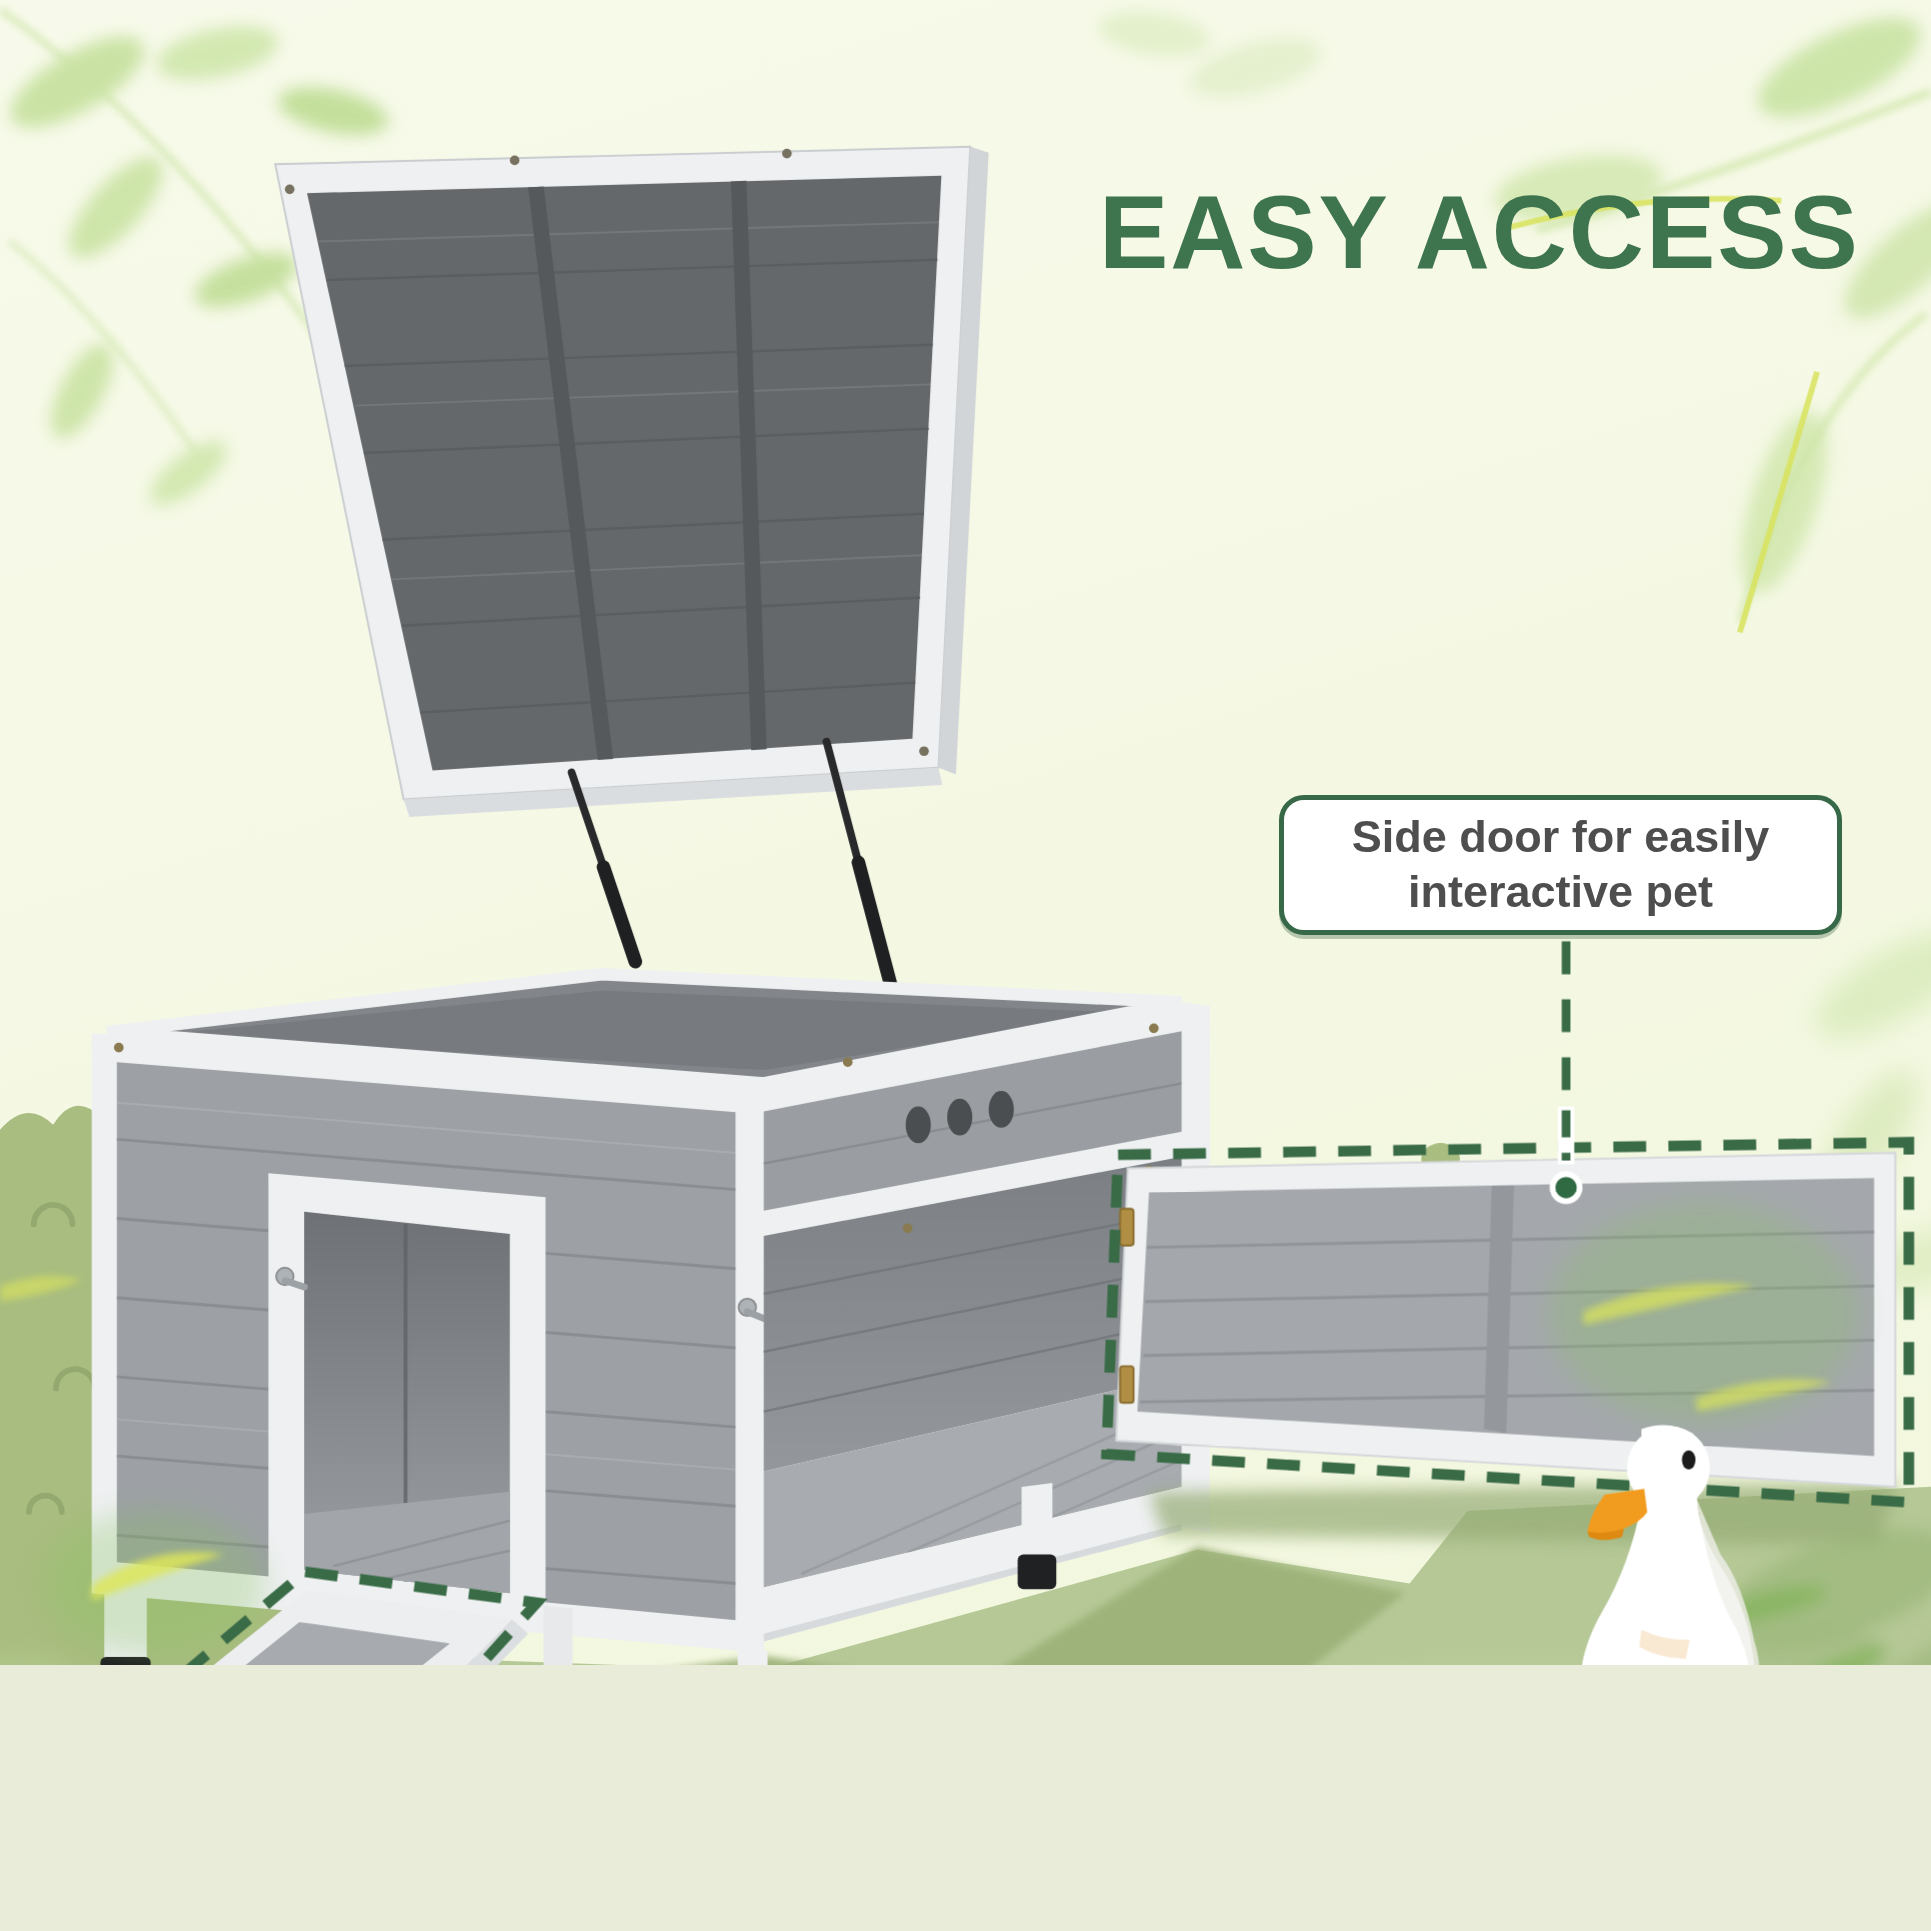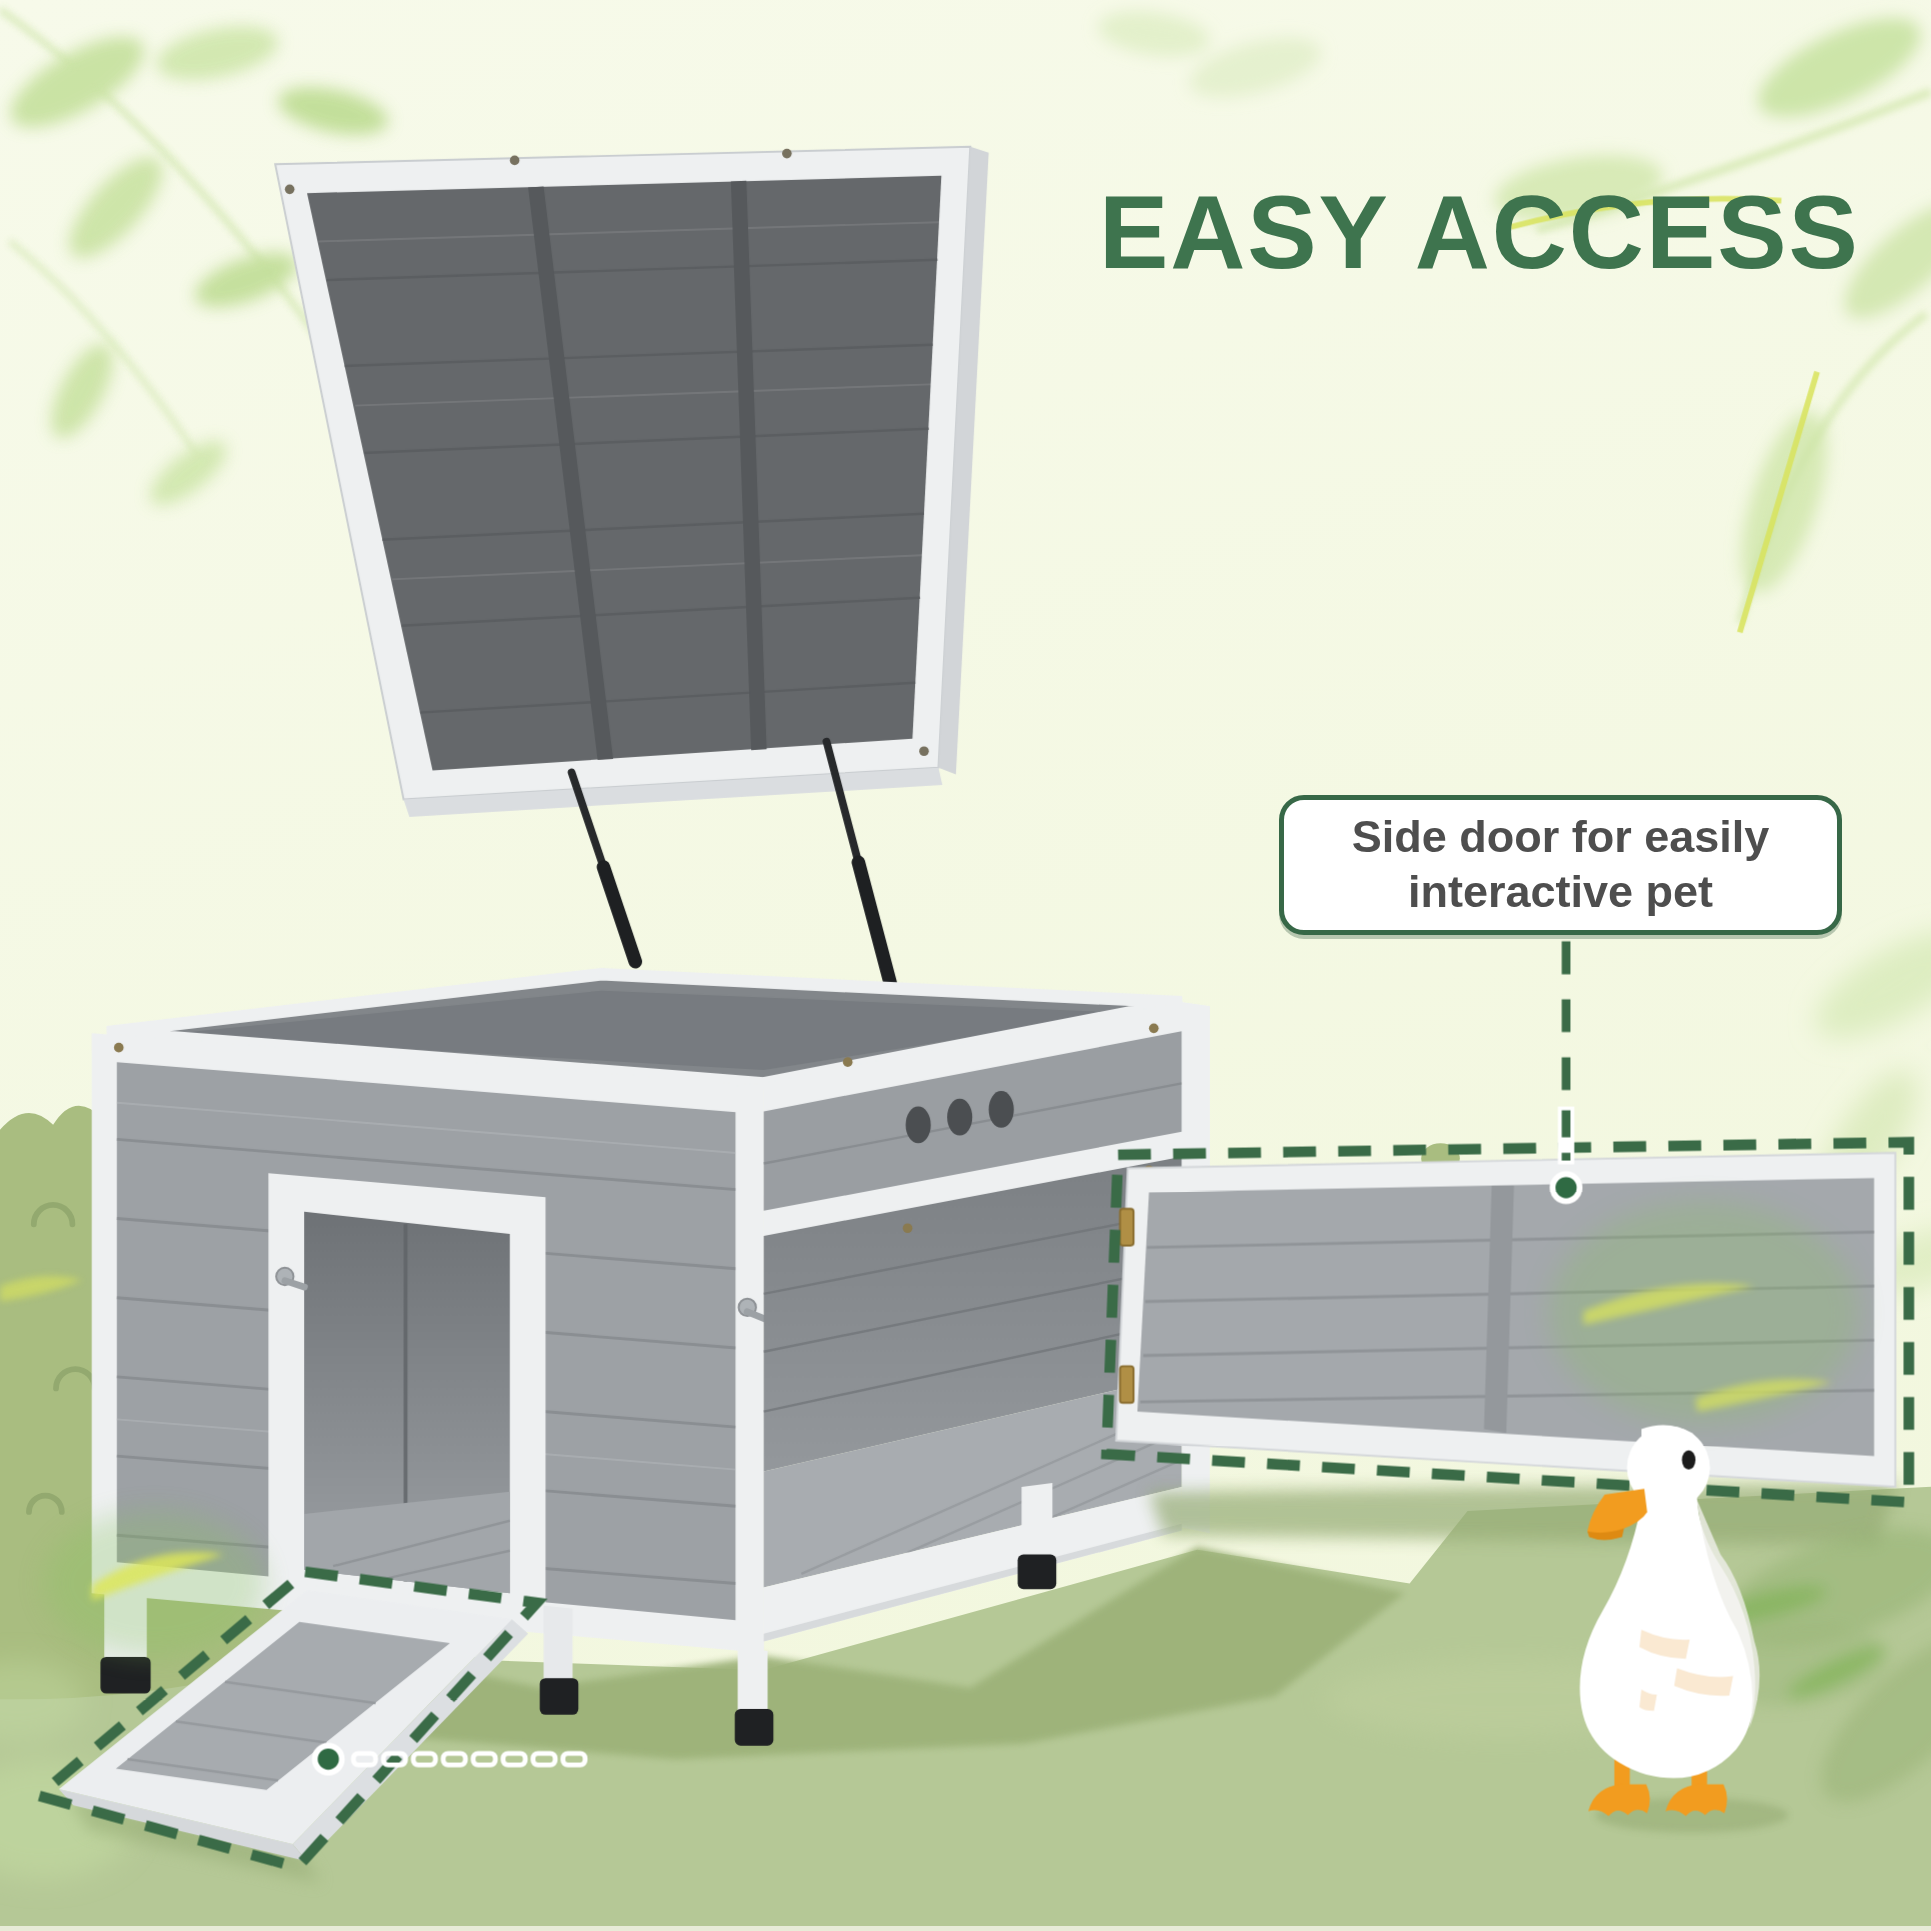--- a/index.html
+++ b/index.html
@@ -1,17 +1,17 @@
 <!DOCTYPE html>
 <html><head>
 <meta charset="utf-8">
 <style>
   html,body{margin:0;padding:0;background:#e8ecd8;}
   .scene{
-    position:relative;width:1931px;height:1926px;overflow:hidden;
+    position:relative;width:1931px;height:1665px;overflow:hidden;
     background:#5eead4;
     font-family:"Liberation Sans", sans-serif;
   }
   .scene svg.illustration{position:absolute;left:0;top:0;width:1931px;height:1931px;}
   .page-title{
     position:absolute;left:1099px;top:180px;margin:0;
     font-size:104px;font-weight:bold;letter-spacing:1.9px;line-height:1;
     color:#3E744E;white-space:nowrap;
   }
   .callout{

